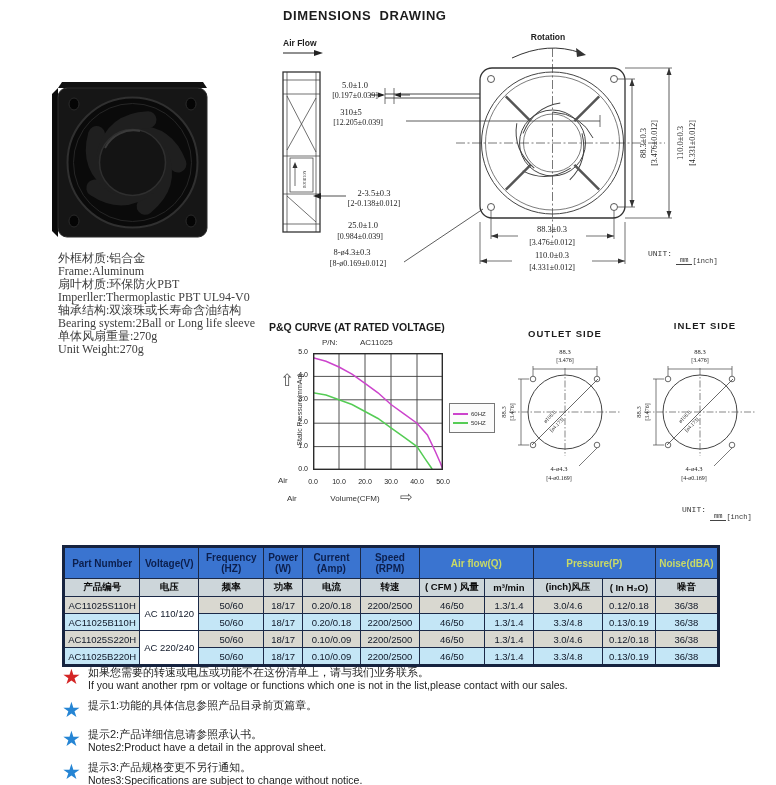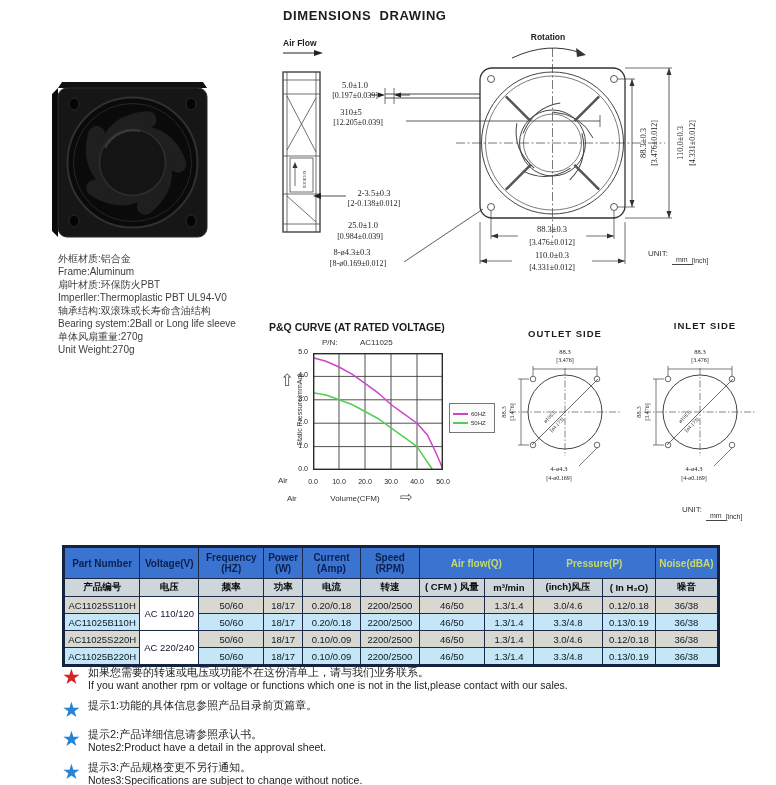--- a/index.html
+++ b/index.html
@@ -2,37 +2,37 @@
 <html><head>
 <meta charset="utf-8">
 <style>
   html,body{margin:0;padding:0;background:#ffffff;}
   #page{position:relative;width:776px;height:785px;background:#fff;overflow:hidden;
         font-family:"Liberation Sans",sans-serif;color:#222;}
   .abs{position:absolute;}
   .doc-title{font-size:13px;font-weight:bold;letter-spacing:.6px;word-spacing:4px;color:#1c1c1c;}
   svg text{font-family:"Liberation Serif",serif;fill:#222;}
   svg .sanslbl{font-family:"Liberation Sans",sans-serif;font-weight:bold;}
-  .materials{font-size:10px;line-height:13px;color:#3d3d3d;white-space:nowrap;}
+  .materials{font-size:12px;line-height:13px;color:#3d3d3d;white-space:nowrap;font-family:Liberation Serif, serif;}
   .pq-title{font-size:10.5px;font-weight:bold;color:#1c1c1c;}
   .pn{font-size:8px;color:#333;}
   .tick{font-size:7px;color:#222;position:absolute;}
   .xtick{width:24px;text-align:center;}
   .ytick{width:22px;text-align:right;}
   .ytitle{position:absolute;left:234px;top:406px;width:130px;text-align:center;font-size:7px;
           color:#333;transform:rotate(-90deg);}
   .bigarrow{color:#555;}
   .axis-air{font-size:8px;color:#333;}
   .legend{position:absolute;left:449px;top:403px;width:46px;height:30px;border:1px solid #777;
           background:#fbfbfb;display:flex;flex-direction:column;justify-content:center;gap:3px;padding:2px 3px;box-sizing:border-box;}
   .lrow{display:flex;align-items:center;gap:3px;}
   .lswatch{display:inline-block;width:15px;height:2px;}
   .ltext{font-size:6px;color:#333;}
   .sec-title{font-size:9.5px;font-weight:bold;letter-spacing:1px;color:#1c1c1c;text-align:center;}
-  .unit{display:flex;align-items:center;gap:4px;font-family:Liberation Sans, sans-serif;font-size:8px;color:#333;}
+  .unit{display:flex;align-items:center;gap:4px;font-family:Liberation Mono, monospace;font-size:8px;color:#333;}
   .frac{display:inline-flex;flex-direction:row;align-items:flex-end;font-size:7px;line-height:8px;margin-top:14px;}
   .frac .num{border-bottom:1px solid #444;padding:0 4px;}
   
   .spec{border-collapse:collapse;table-layout:fixed;width:658px;font-size:9.5px;}
   .spec th,.spec td{border:1px solid #1b2947;text-align:center;padding:0;overflow:hidden;}
   .spec{border:3px solid #16233f;}
   .h-en th{background:#3a74d0;color:#0c1f4d;font-size:10px;font-weight:bold;height:30px;line-height:11px;}
   .h-en th.grp{color:#c9da66;}
   .h-cn td{background:#cdd6da;color:#0a0a0a;font-weight:bold;font-size:9.5px;height:17px;}
   .row-g td{background:#d9d8d0;height:16px;color:#101828;}

